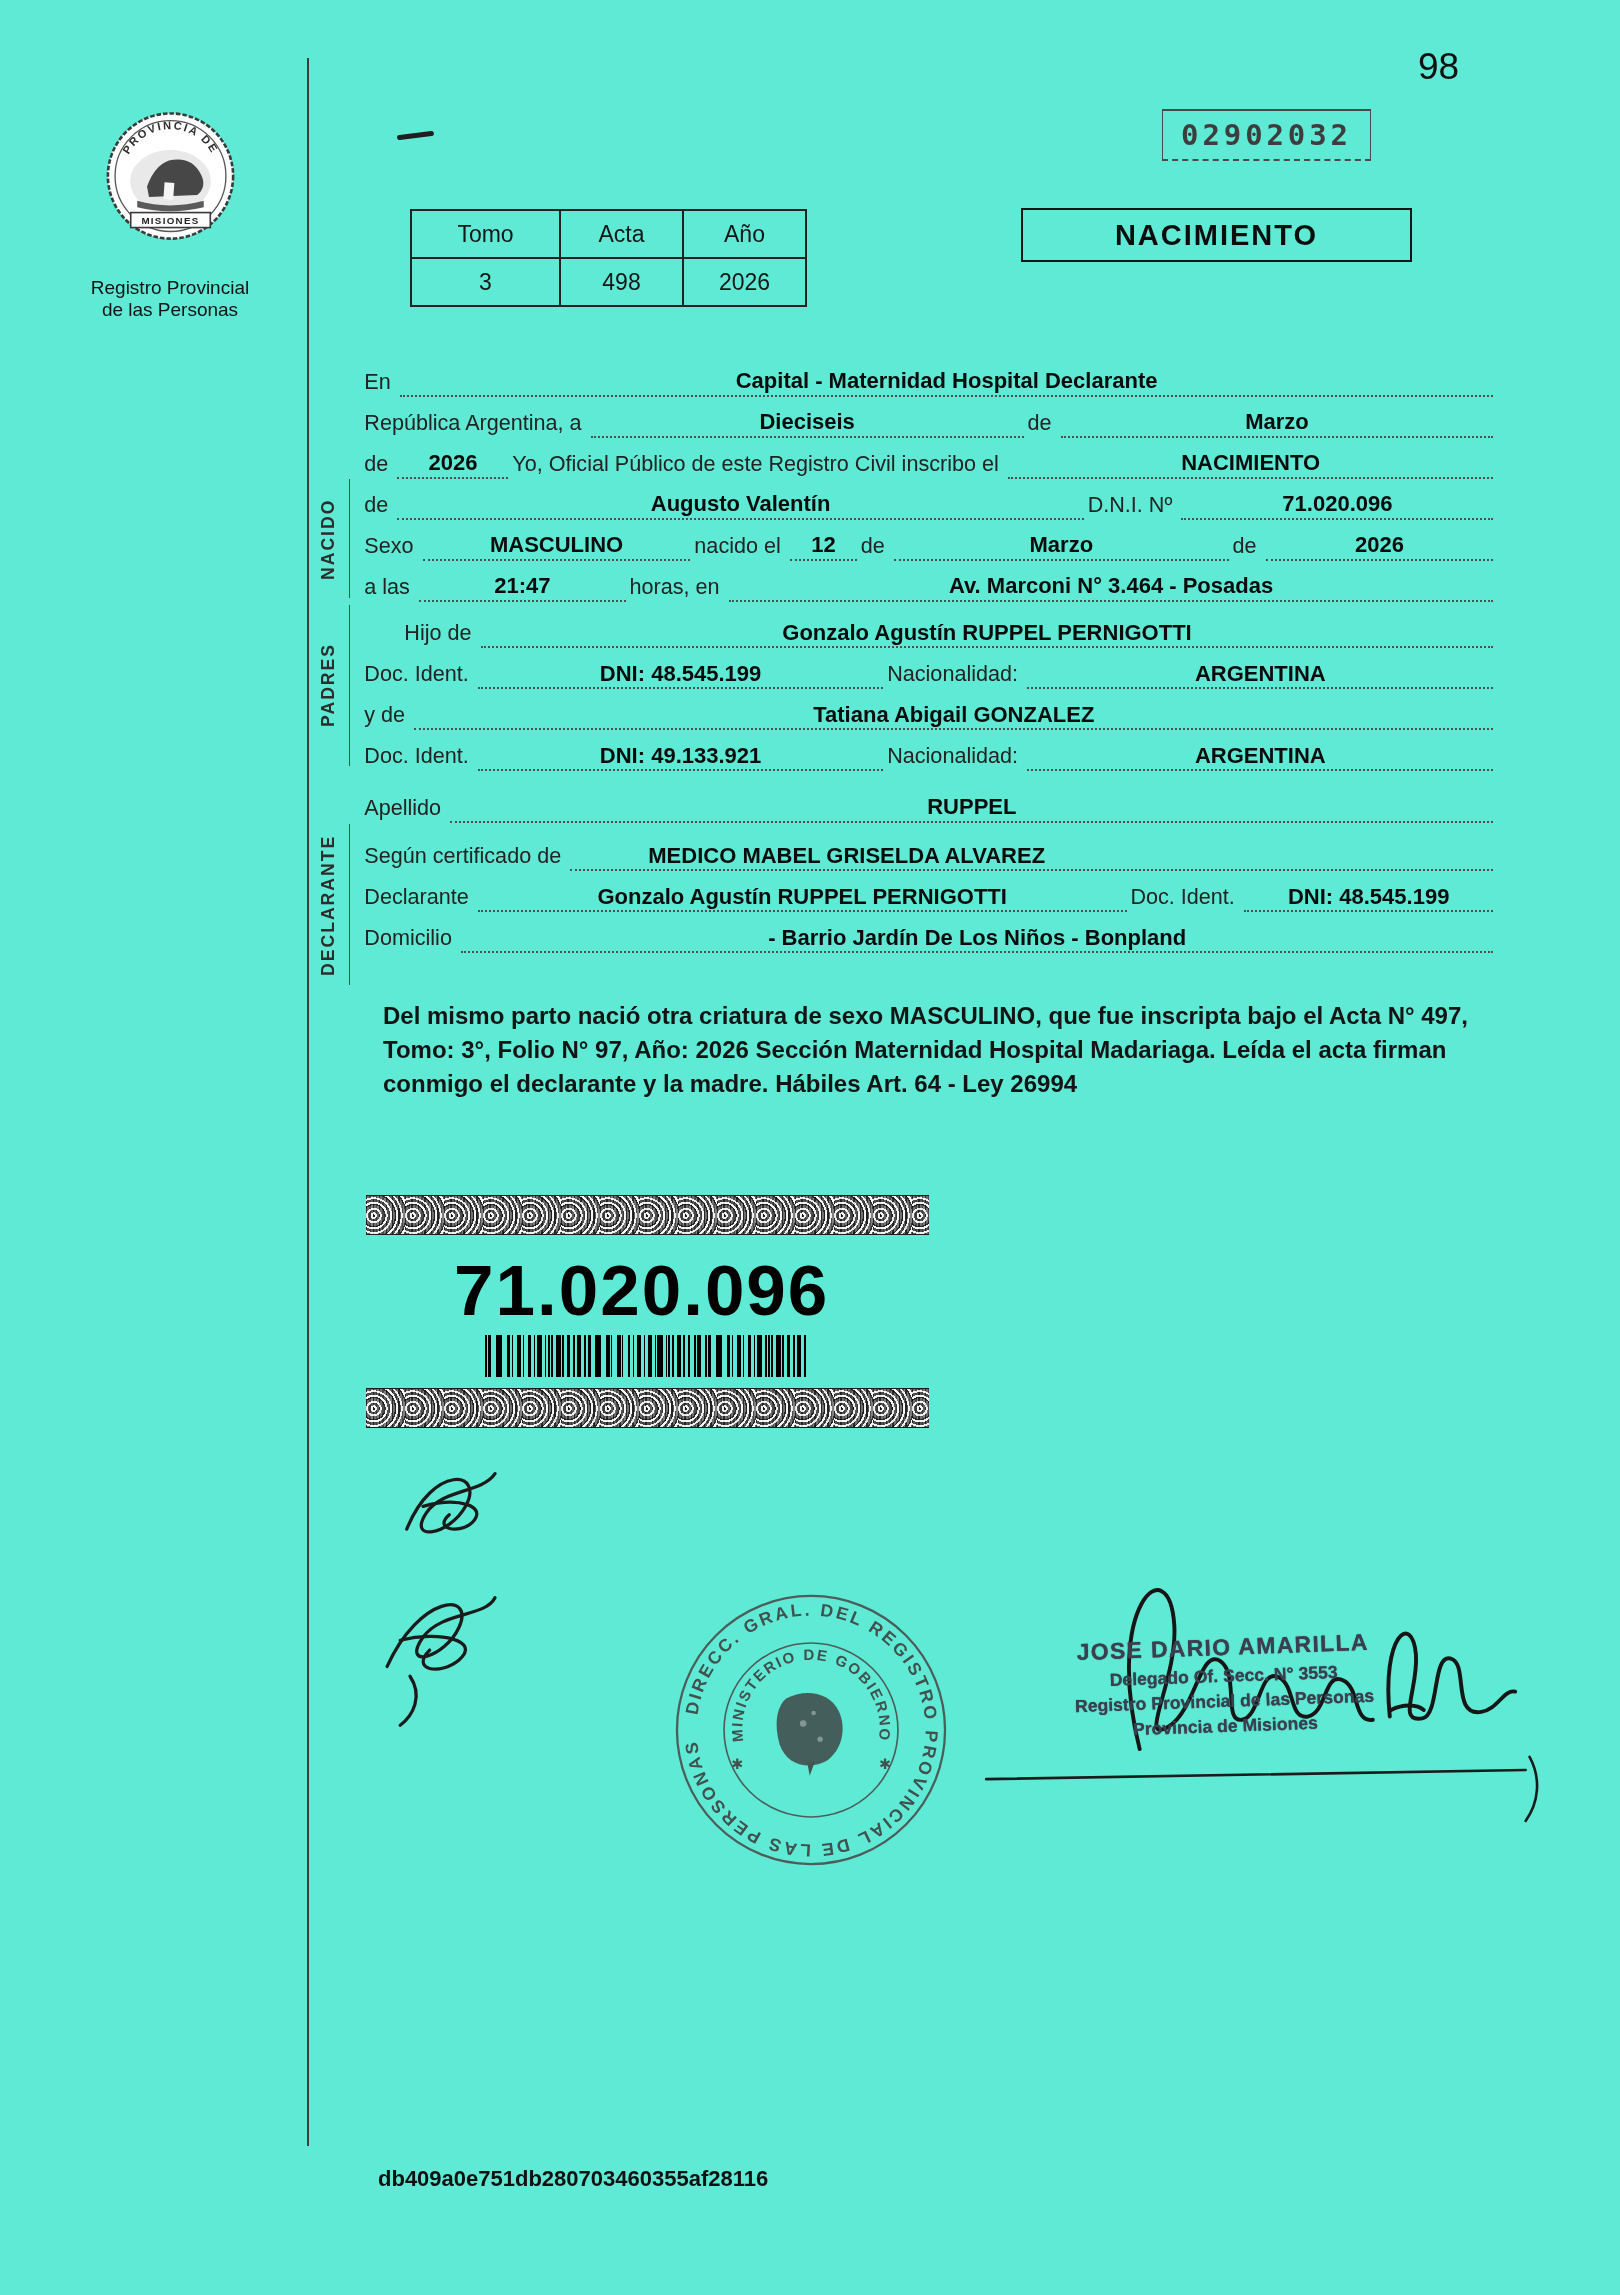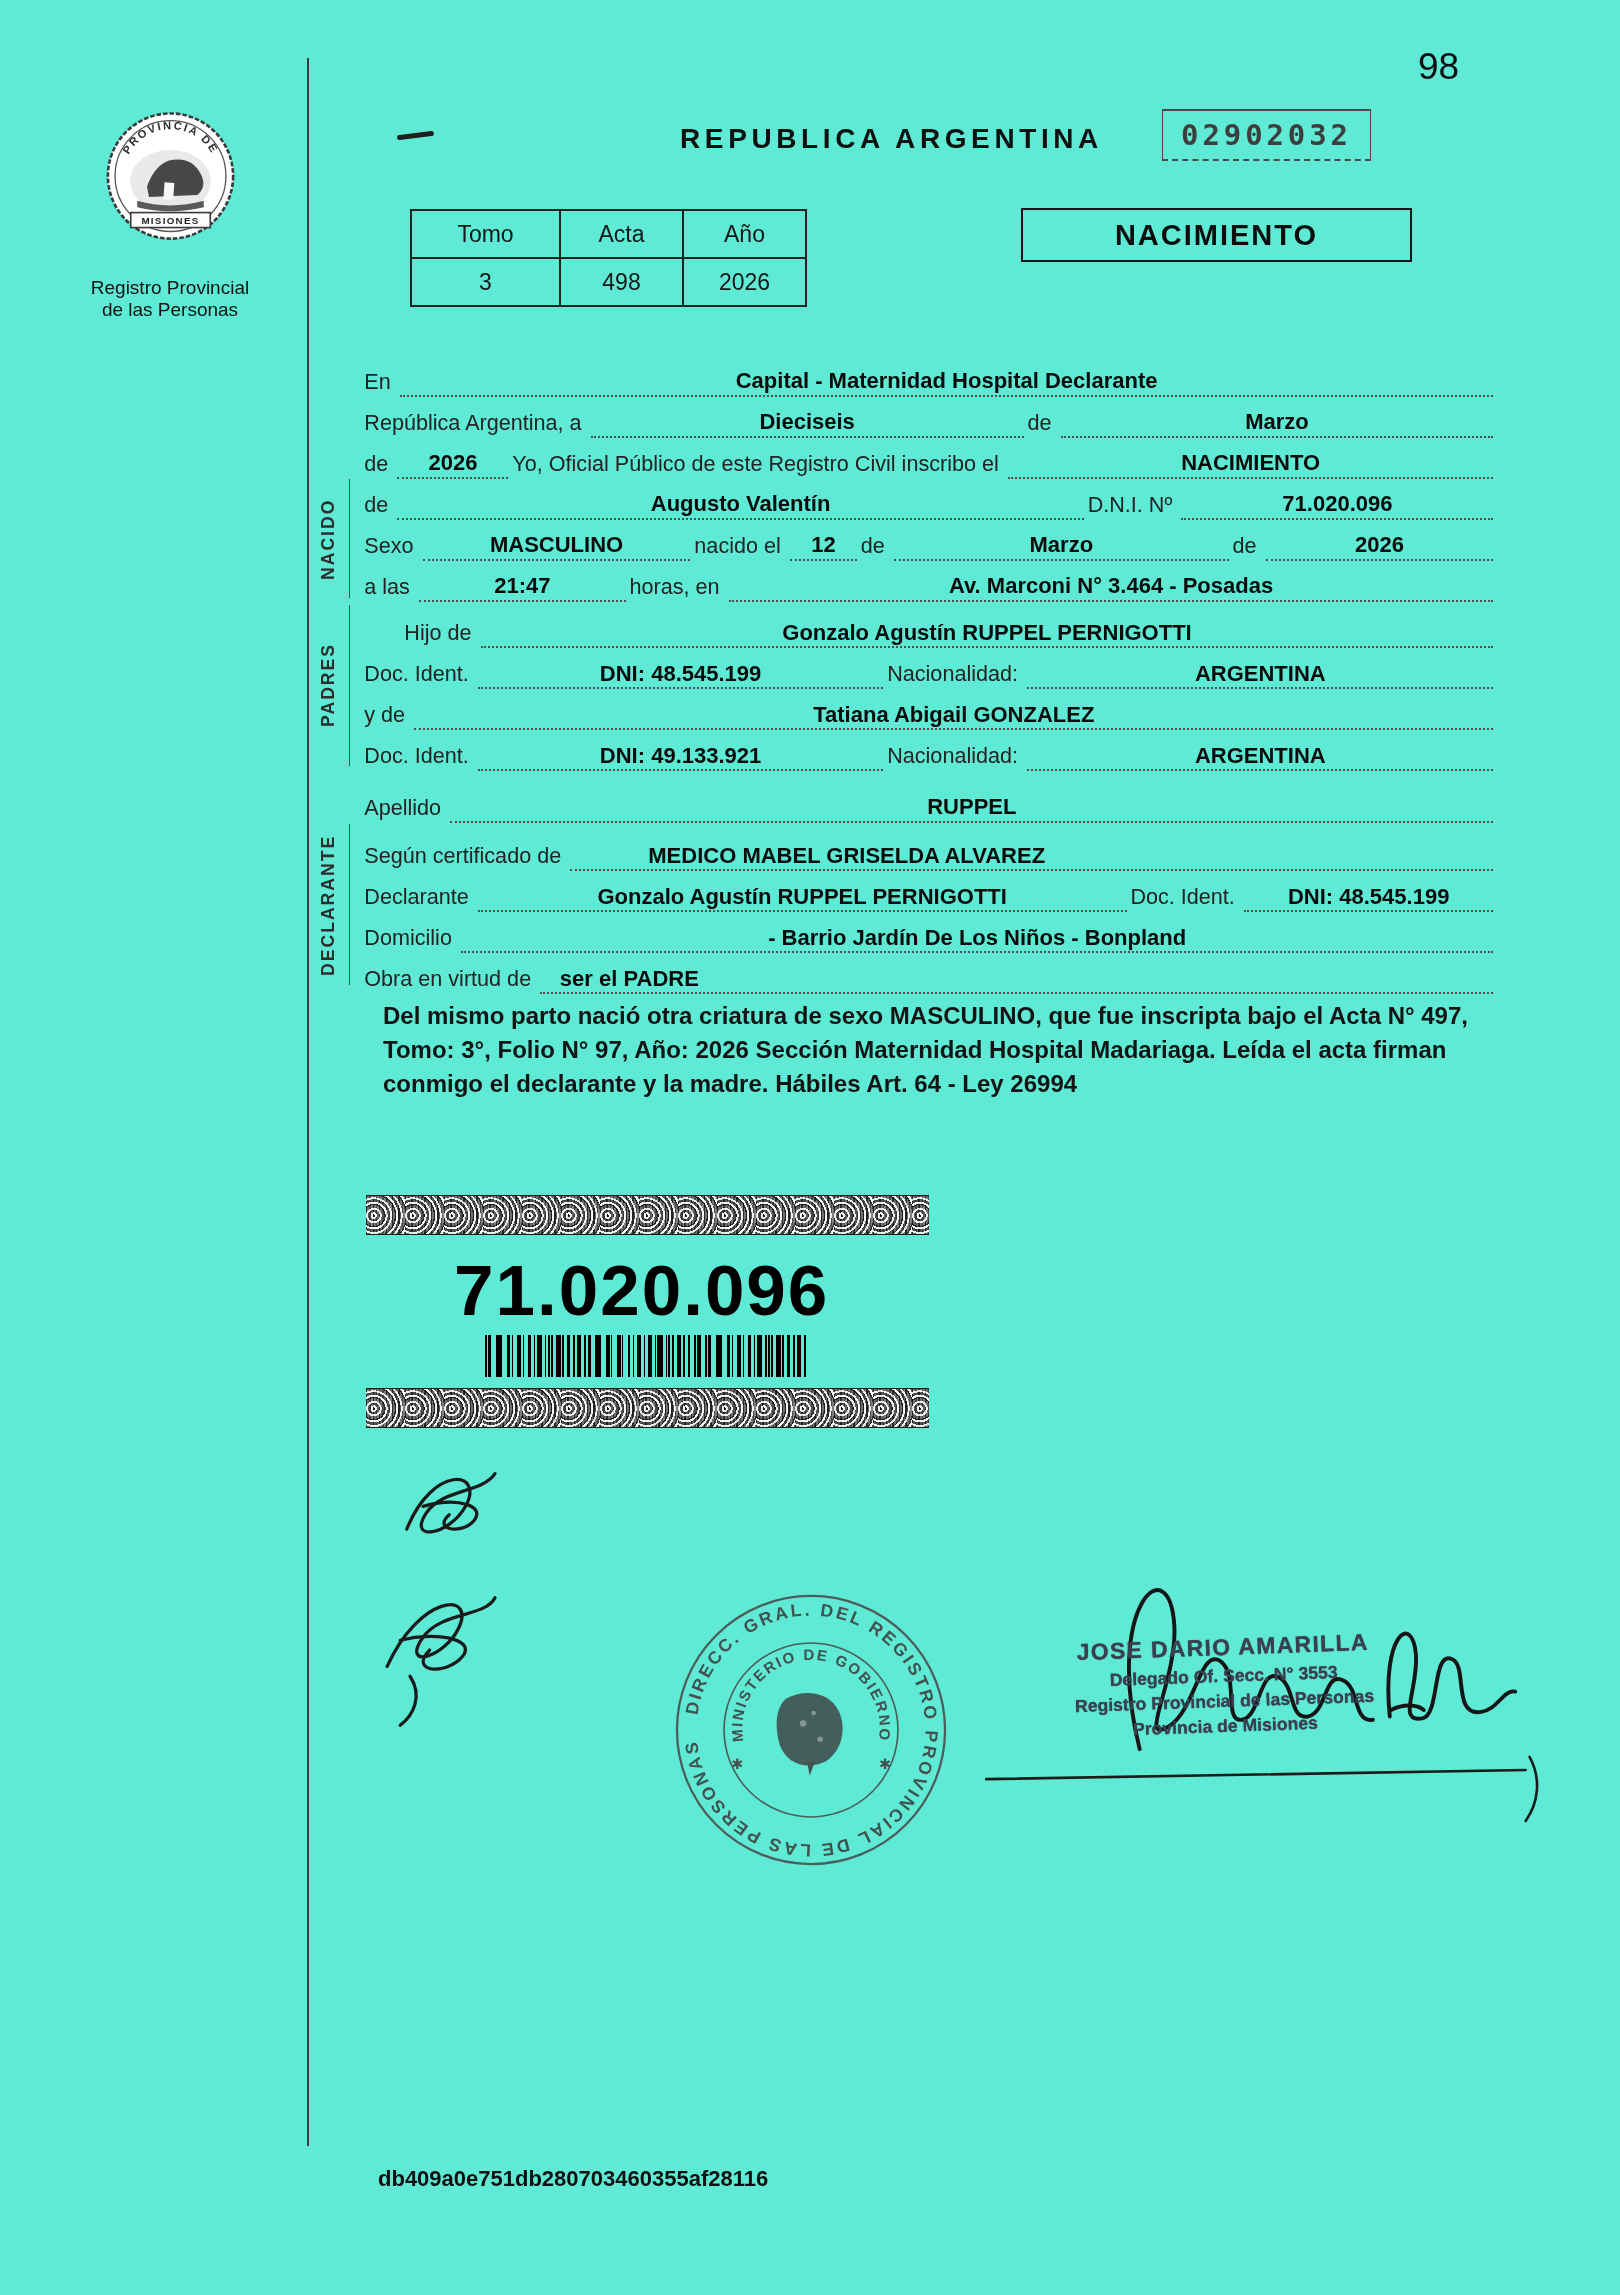--- a/index.html
+++ b/index.html
@@ -104,21 +104,20 @@
       <rect x="50" y="168" width="122" height="23" fill="#fdfdfd" stroke="#3b3b3b" stroke-width="2.5"></rect>
       <text x="111" y="186" text-anchor="middle" font-size="15" font-weight="bold" letter-spacing="2" fill="#1f1f1f">MISIONES</text>
     </svg>
   </div>
   <div class="seal-caption">
     <div>Registro Provincial</div>
     <div>de las Personas</div>
   </div>
 
   <div class="pen-dash"></div>
-  <div class="doc-title">REPUBLICA ARGENTINA</div>
   <div class="stamp-number">02902032</div>
 
   <table class="reg">
     <tbody>
         <tr>
       <td class="c1">Tomo</td>
       <td class="c2">Acta</td>
       <td class="c3">Año</td>
     </tr>
     <tr>
@@ -208,24 +207,20 @@
       </div>
       <div class="fline">
         <span class="fl-label">Declarante</span>
         <span class="fl-value" style="flex: 2.6 1 0px;">Gonzalo Agustín RUPPEL PERNIGOTTI</span>
         <span class="fl-label">Doc. Ident.</span>
         <span class="fl-value" style="flex: 1 1 0px;">DNI: 48.545.199</span>
       </div>
       <div class="fline">
         <span class="fl-label">Domicilio</span>
         <span class="fl-value" style="flex: 1 1 0px;">- Barrio Jardín De Los Niños - Bonpland</span>
-      </div>
-      <div class="fline">
-        <span class="fl-label">Obra en virtud de</span>
-        <span class="fl-value" style="flex: 1 1 0px; text-align: left; padding-left: 19.6px;">ser el PADRE</span>
       </div>
     </div>
 
   <div class="note">Del mismo parto nació otra criatura de sexo MASCULINO, que fue inscripta bajo el Acta N° 497, Tomo: 3°, Folio N° 97, Año: 2026   Sección   Maternidad Hospital Madariaga. Leída el acta firman conmigo el declarante y la madre. Hábiles  Art. 64 - Ley 26994</div>
 
   <div class="band band1"></div>
   <div class="big-number">71.020.096</div>
   <div class="barcode"></div>
   <div class="band band2"></div>
 

